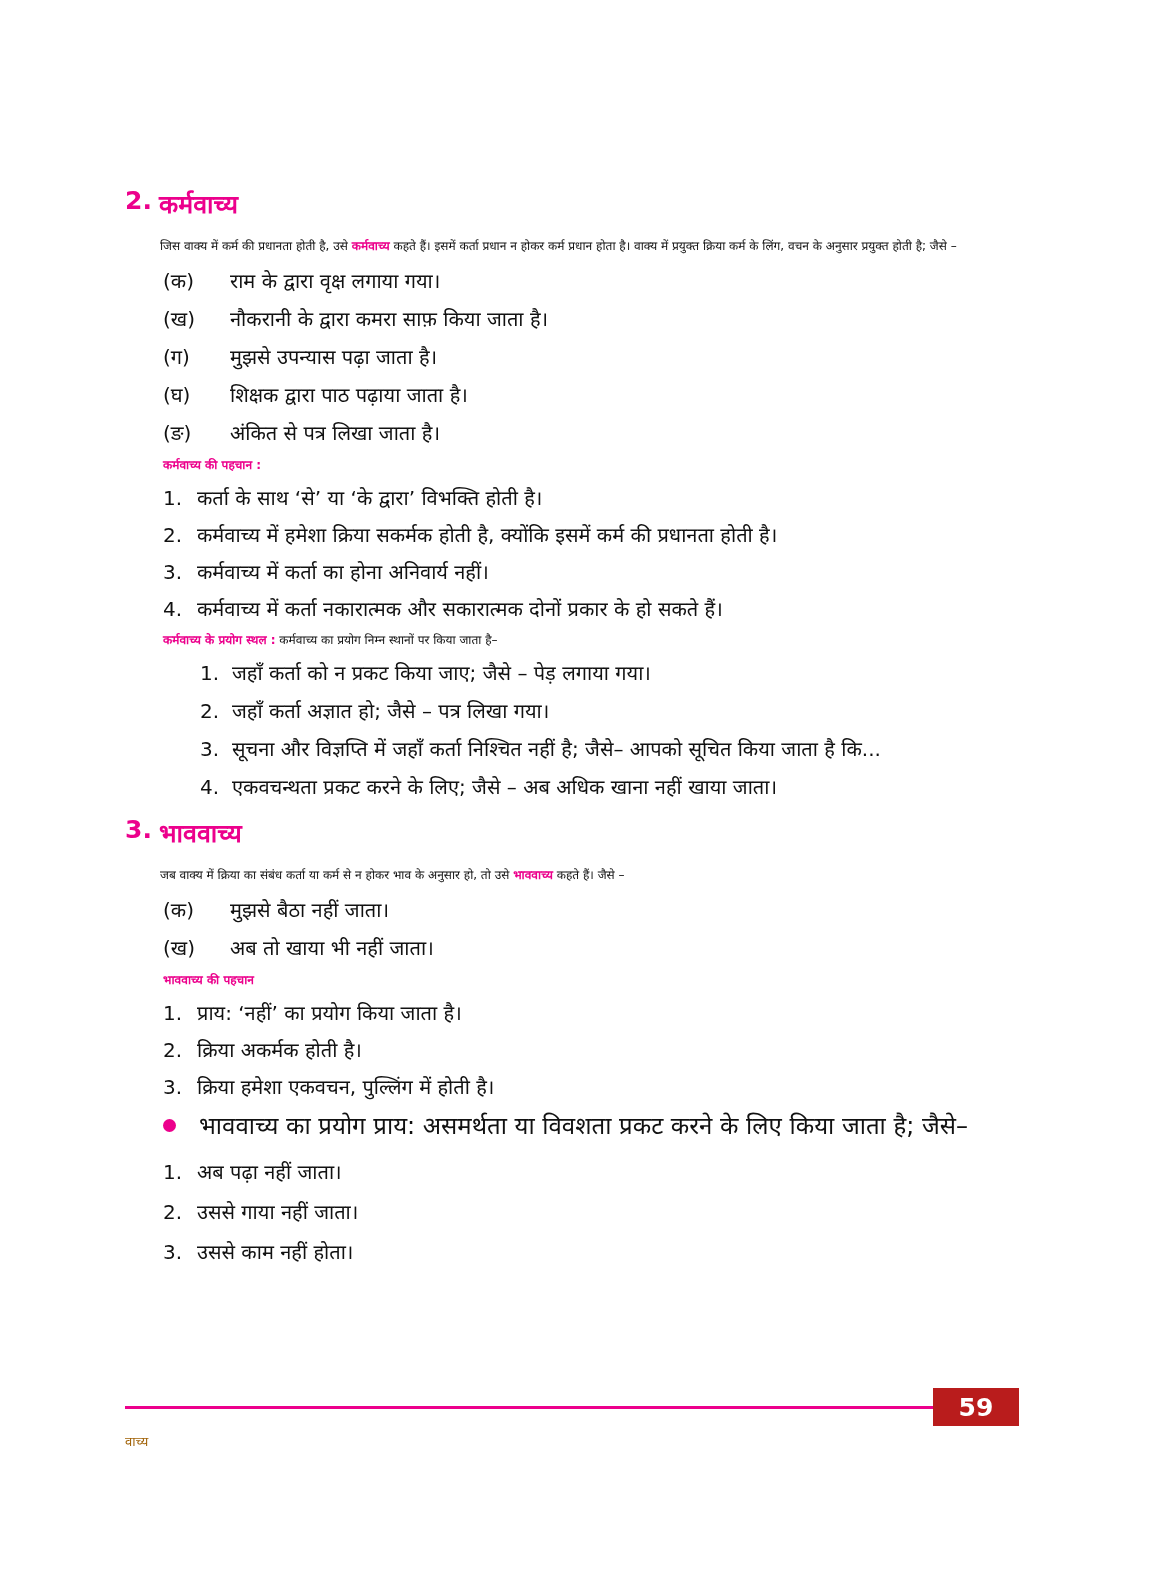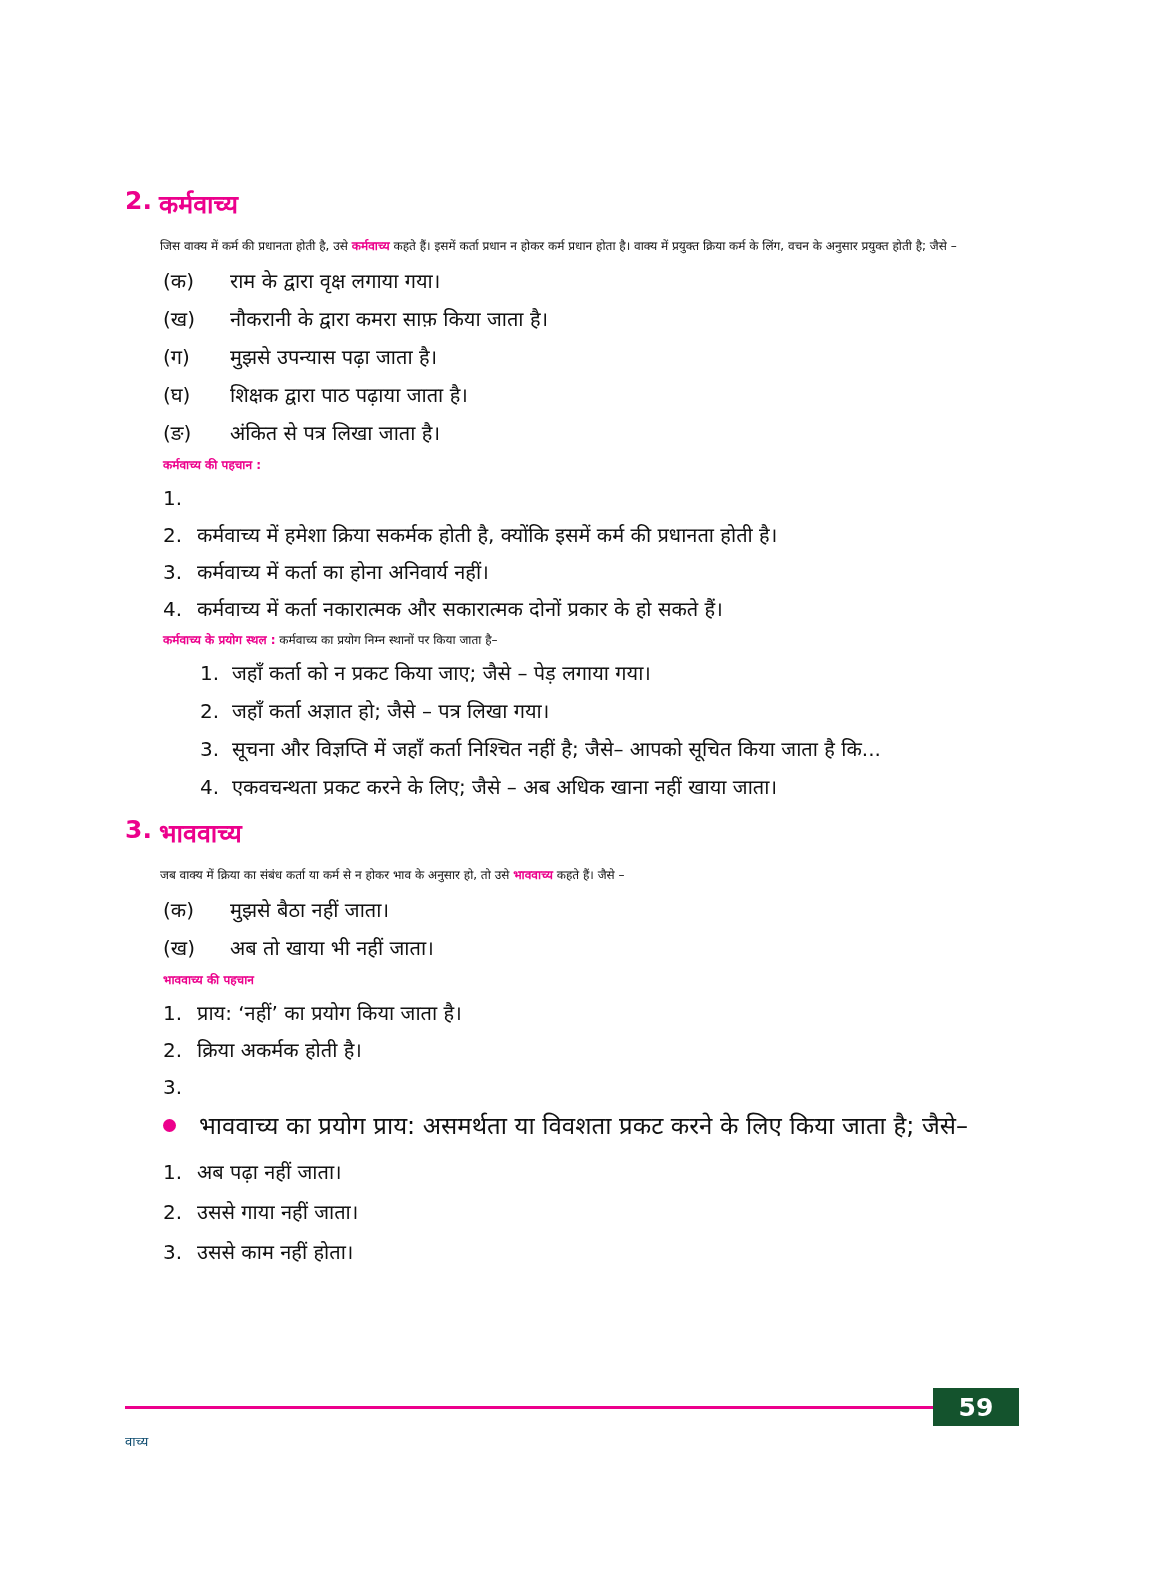--- a/index.html
+++ b/index.html
@@ -106,31 +106,31 @@
     align-items: center;
   }
   .footer-rule {
     flex: 1 1 auto;
     height: 3px;
     background: #ec008c;
   }
   .page-number-box {
     flex: 0 0 86px;
     height: 38px;
-    background: #14532d;
+    background: #b91c1c;
     color: #ffffff;
     font-size: 25px;
     font-weight: 700;
     display: flex;
     align-items: center;
     justify-content: center;
   }
   .footer-label {
     font-size: 13px;
-    color: #0c4a6e;
+    color: #a16207;
     margin-top: 6px;
   }
 </style>
 </head>
 <body>
 
 <div class="content">
 
   <div class="section-heading">
     <span class="sec-num">2.</span>
@@ -157,20 +157,21 @@
   </div>
   <div class="ex-row">
     <span class="ex-label">(ङ)</span>
     <span>अंकित से पत्र लिखा जाता है।</span>
   </div>
 
   <div class="sub-heading">कर्मवाच्य की पहचान :</div>
 
   <div class="num-row">
     <span class="num">1.</span>
+    <span>कर्ता के साथ ‘से’ या ‘के द्वारा’ विभक्ति होती है।</span>
   </div>
   <div class="num-row">
     <span class="num">2.</span>
     <span>कर्मवाच्य में हमेशा क्रिया सकर्मक होती है, क्योंकि इसमें कर्म की प्रधानता होती है।</span>
   </div>
   <div class="num-row">
     <span class="num">3.</span>
     <span>कर्मवाच्य में कर्ता का होना अनिवार्य नहीं।</span>
   </div>
   <div class="num-row">
@@ -218,20 +219,21 @@
   <div class="num-row">
     <span class="num">1.</span>
     <span>प्राय: ‘नहीं’ का प्रयोग किया जाता है।</span>
   </div>
   <div class="num-row">
     <span class="num">2.</span>
     <span>क्रिया अकर्मक होती है।</span>
   </div>
   <div class="num-row">
     <span class="num">3.</span>
+    <span>क्रिया हमेशा एकवचन, पुल्लिंग में होती है।</span>
   </div>
 
 
   <div class="bullet-row">
     <span class="bullet-dot"></span>
     <span>भाववाच्य का प्रयोग प्राय: असमर्थता या विवशता प्रकट करने के लिए किया जाता है; जैसे–</span>
   </div>
 
   <div class="final-row">
     <span class="num">1.</span>

